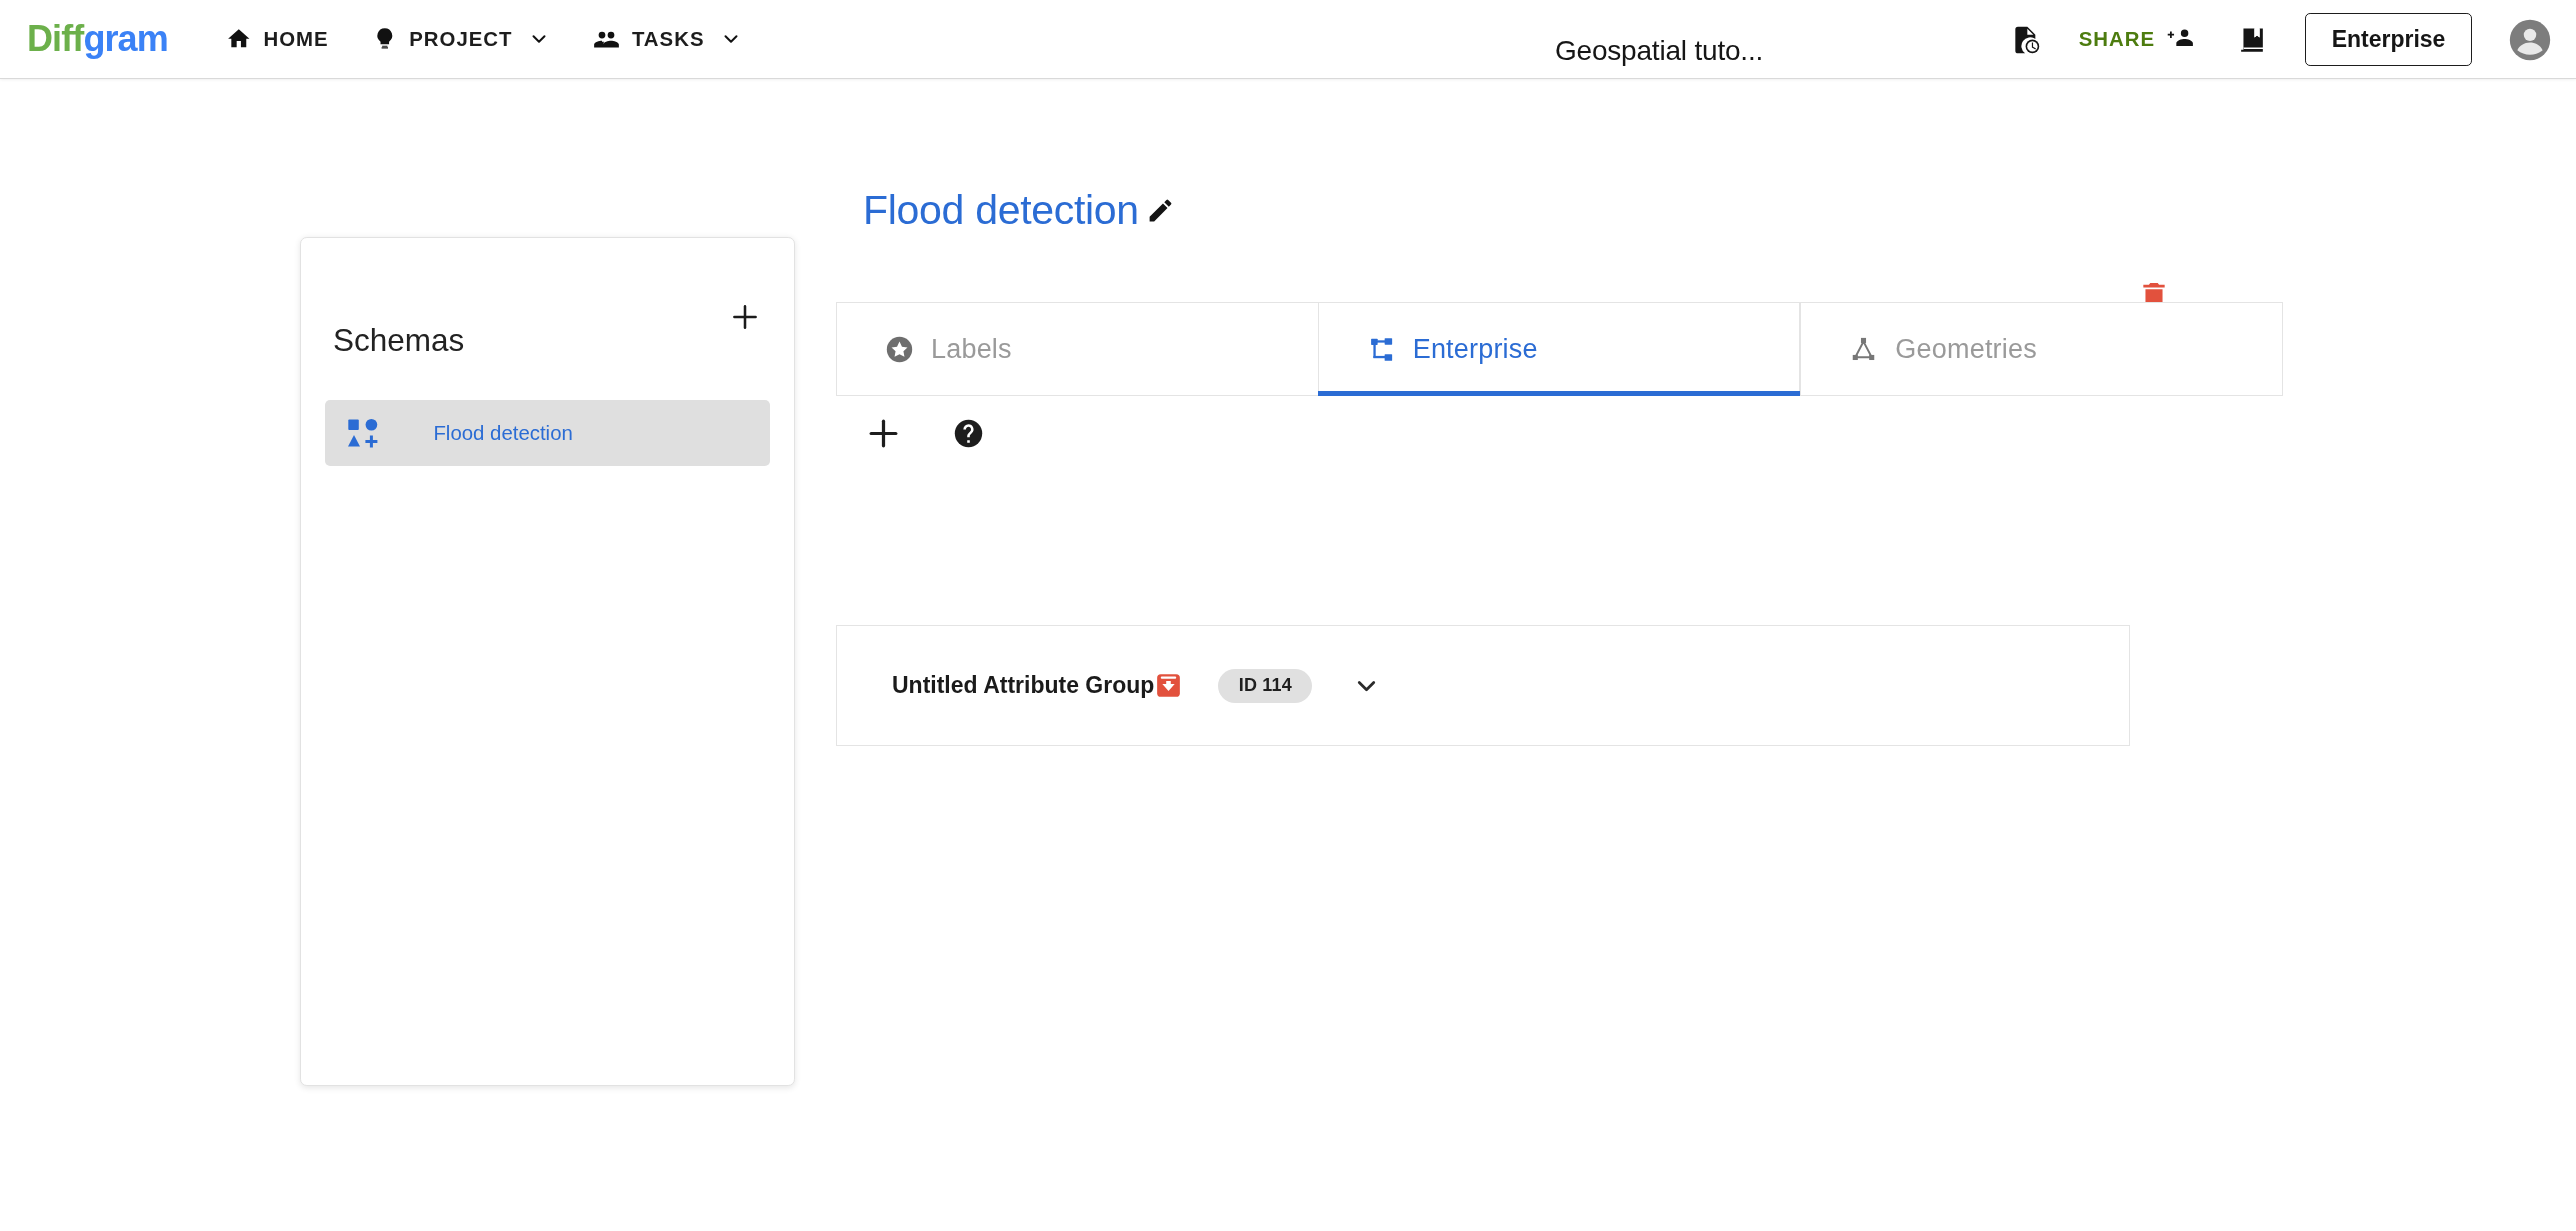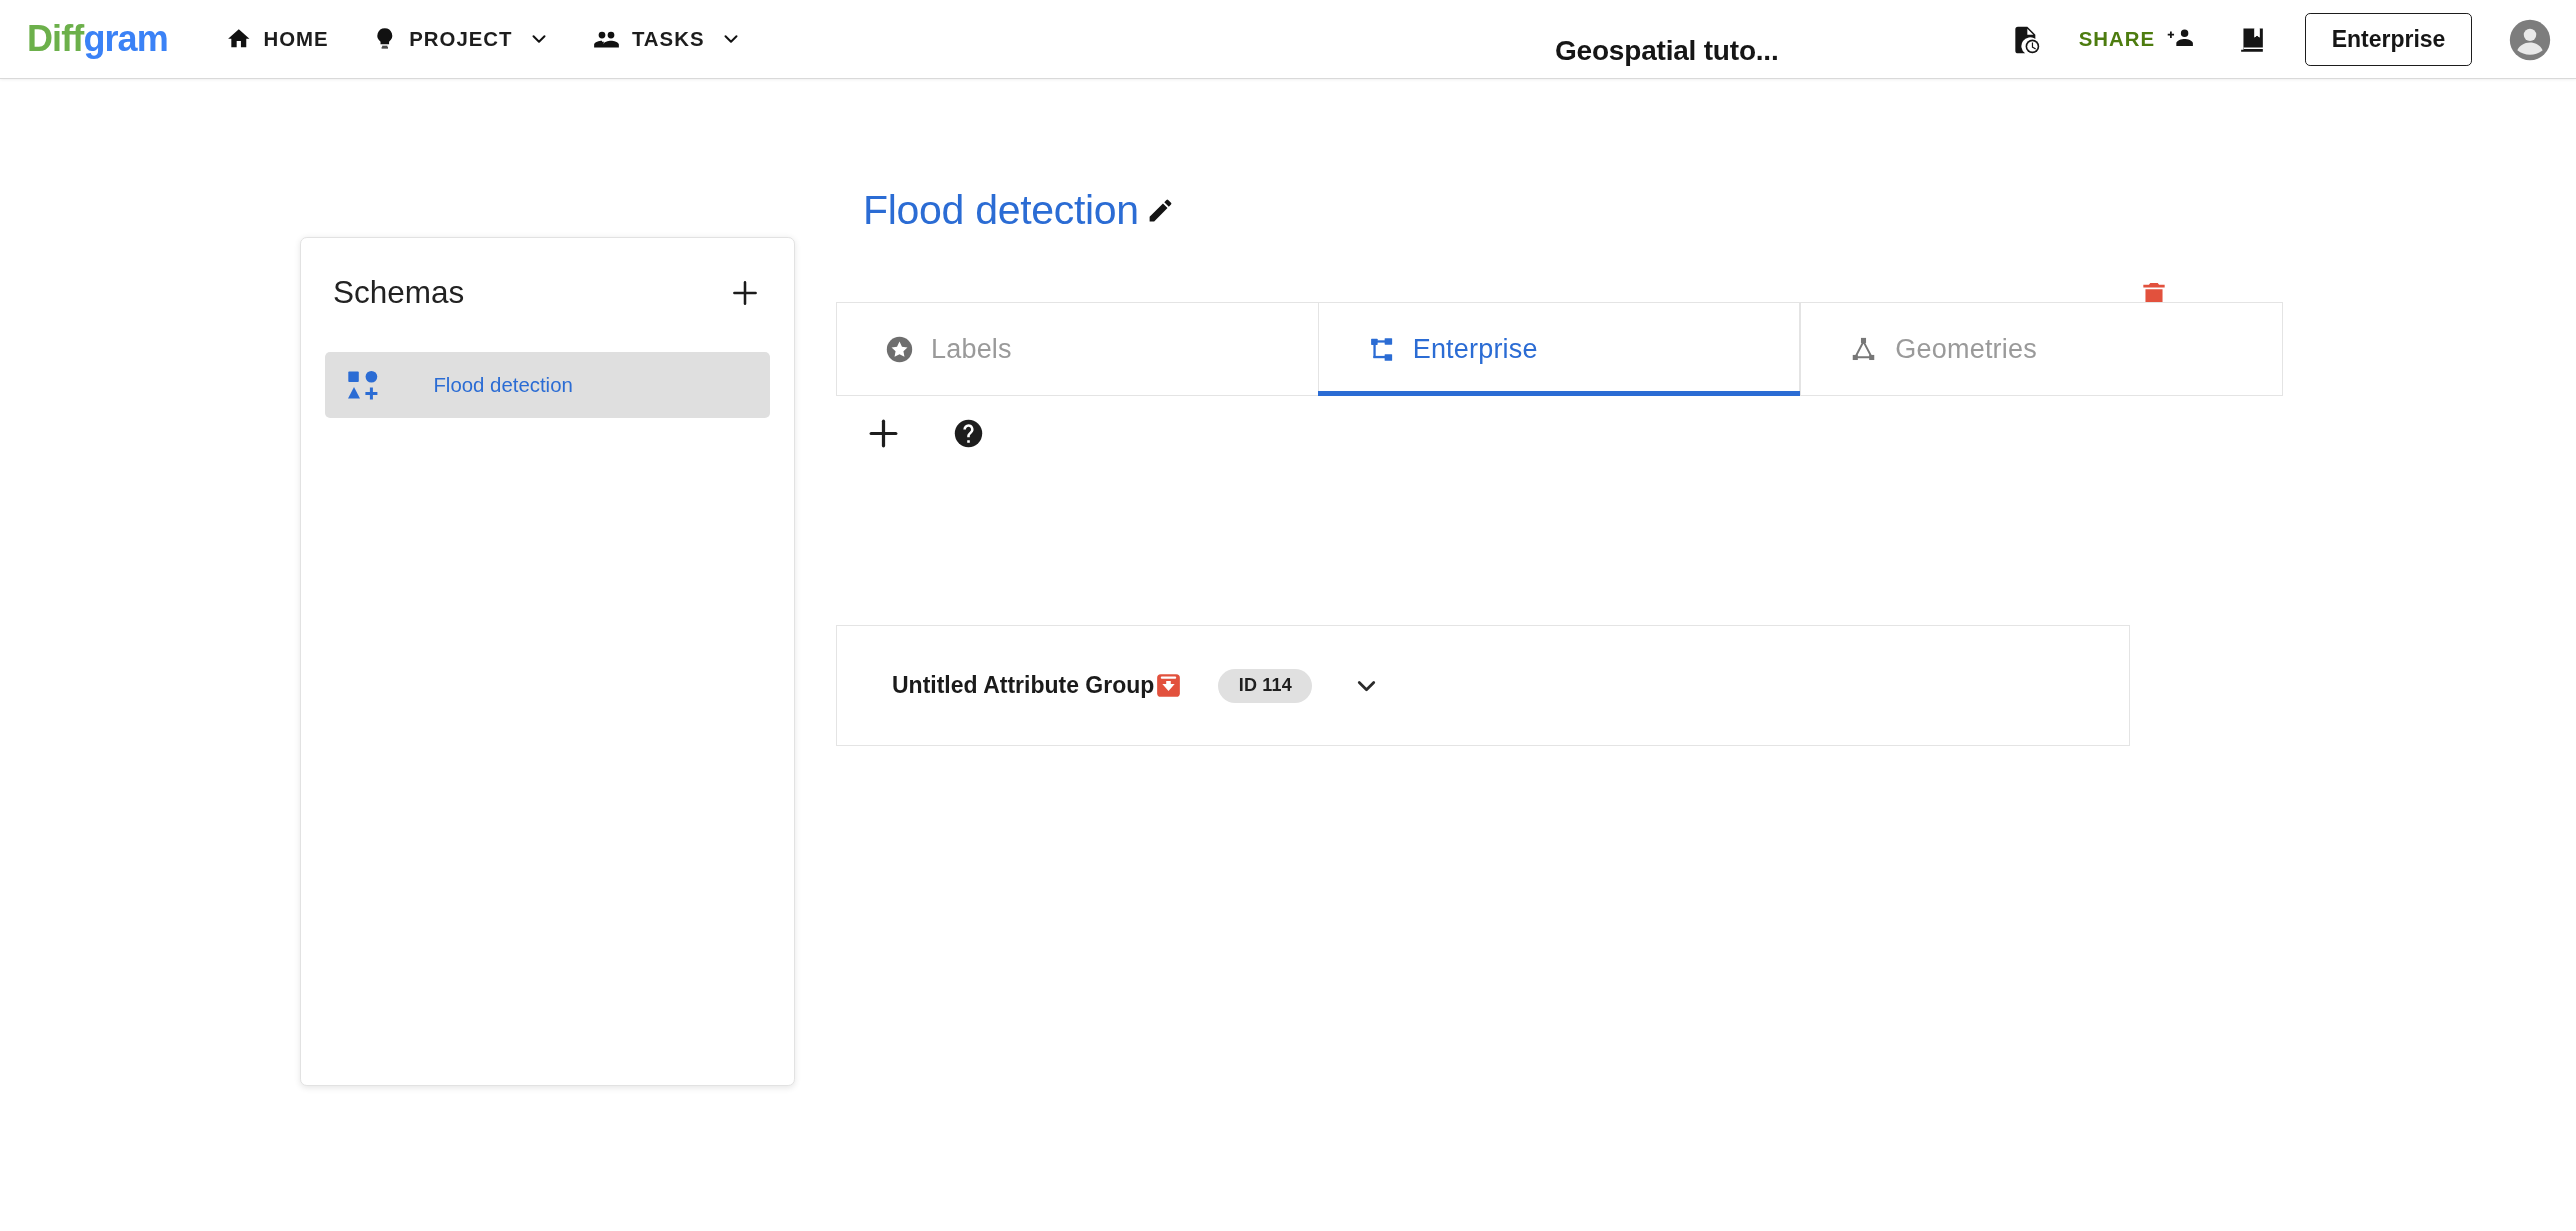--- a/index.html
+++ b/index.html
@@ -51,21 +51,21 @@
   }
   .nav-icon { display: flex; align-items: center; color: #111; }
   .caret { display: flex; align-items: center; color: #111; margin-left: 3.4px; }
 
   #doc-title {
     position: absolute;
     left: 1555px; top: 0;
     height: 102px;
     display: flex; align-items: center;
     font-size: 28px;
-    font-weight: 700;
+    font-weight: 400;
     color: #161616;
     letter-spacing: -0.2px;
     white-space: nowrap;
   }
 
   #bar-right {
     position: absolute;
     right: 24px; top: 0;
     height: 79px;
     display: flex;
@@ -100,21 +100,21 @@
     width: 495px; height: 849px;
     background: #ffffff;
     border: 0.9px solid #e2e2e2;
     border-radius: 6.8px;
     box-shadow: 0 1.7px 6px rgba(0,0,0,0.10);
   }
   #schemas-header {
     display: flex; align-items: center; justify-content: space-between;
     padding: 36px 32px 0 32px;
   }
-  #schemas-title { font-size: 31.5px; font-weight: 400; color: #222; }
+  #schemas-title { font-size: 31.5px; font-weight: 400; color: #222; margin-top: 48px; }
   #schemas-add-btn { cursor: pointer; display: flex; align-items: center; }
 
   .schema-item {
     margin: 41px 24px 0 24px;
     height: 66px;
     background: #dfdfdf;
     border-radius: 5.1px;
     display: flex; align-items: center;
     cursor: pointer;
     padding-left: 20.4px;

